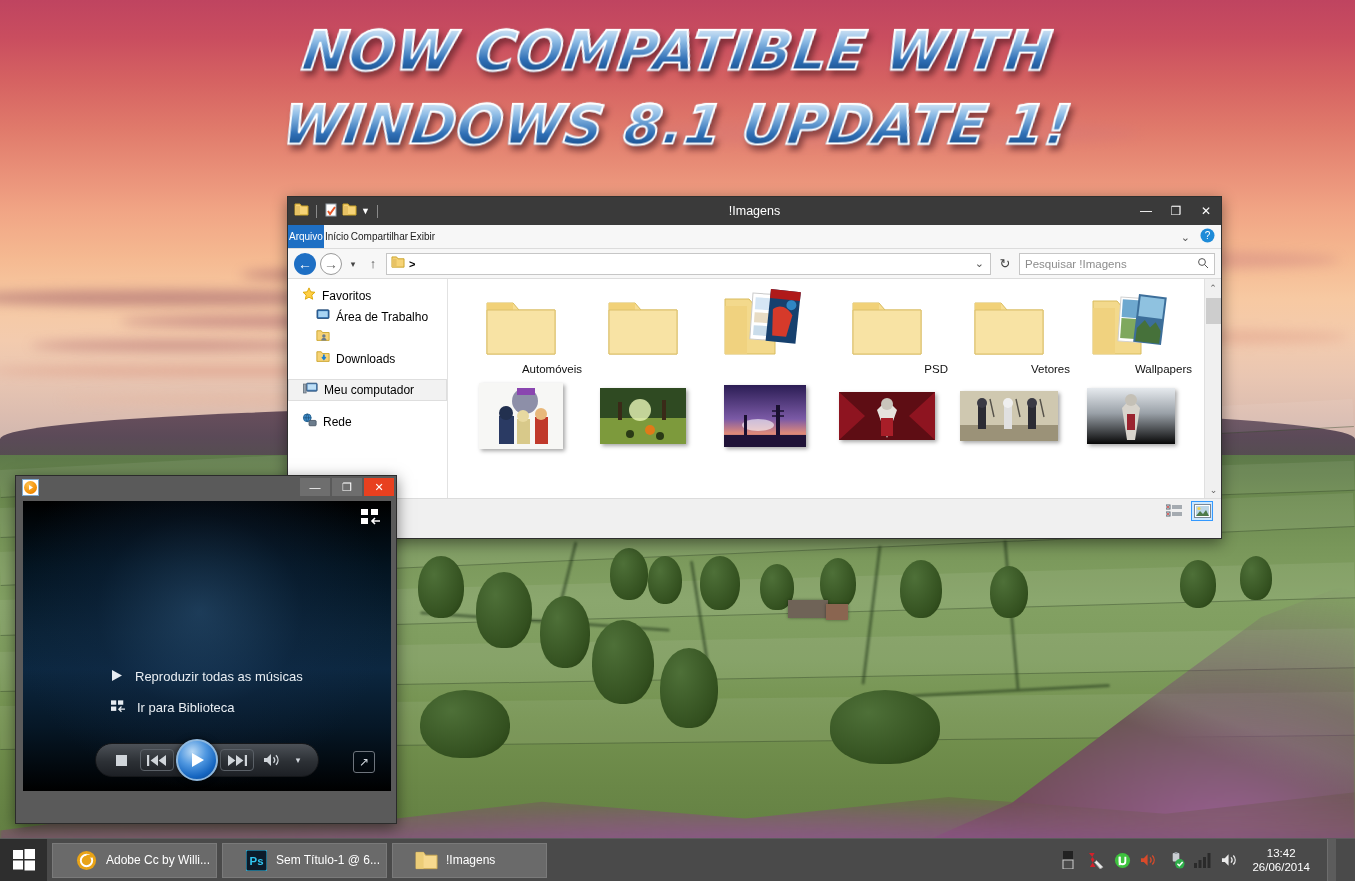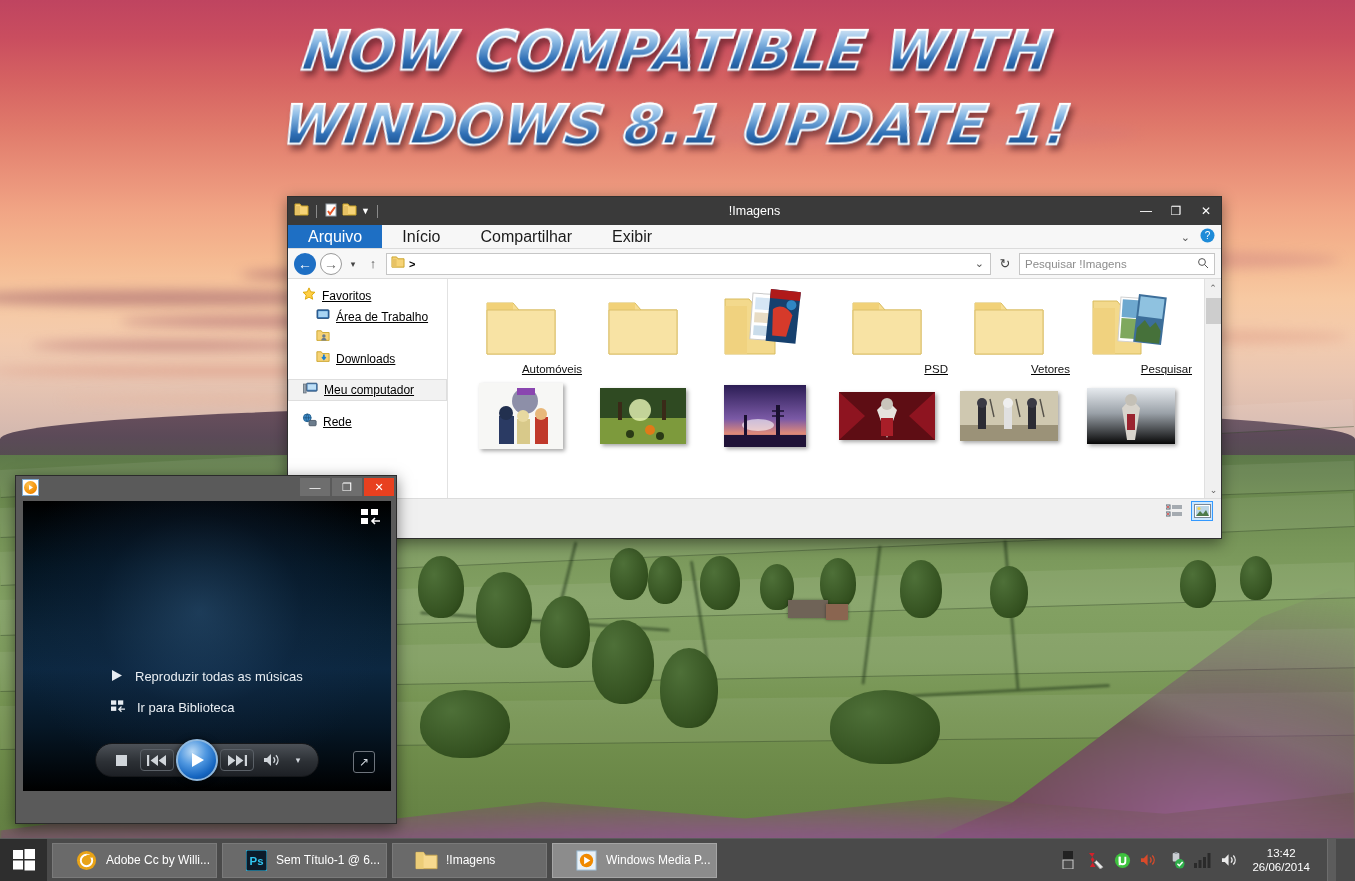--- a/index.html
+++ b/index.html
@@ -154,21 +154,21 @@
     color:#fff; font-size:12.5px; line-height:28px;
     pointer-events:none;
   }
   .wbtns{ position:absolute; right:0; top:0; display:flex; height:28px; }
   .wbtn{ width:30px; height:28px; display:flex; align-items:center; justify-content:center; color:#fff; }
 
   .exp-ribbon{
     height:24px; background:#f7f7f7; border-bottom:1px solid #dcdcdc;
     display:flex; align-items:stretch; position:relative;
   }
-  .rtab{ padding:0 20px; line-height:24px; font-size:16px; color:#1a1a1a; }
+  .rtab{ padding:0 1px; line-height:24px; font-size:10px; color:#1a1a1a; }
   .rtab.file{ background:#1e6fc4; color:#fff; }
   .ribbon-right{ position:absolute; right:6px; top:0; height:24px; display:flex; align-items:center; gap:10px; }
 
   .exp-addrbar{
     height:30px; background:#f7f7f7; display:flex; align-items:center;
     padding:0 6px; gap:4px; border-bottom:1px solid #dcdcdc;
   }
   .navbtn{
     width:22px; height:22px; border-radius:50%;
     display:flex; align-items:center; justify-content:center;
@@ -183,21 +183,21 @@
   }
   .crumbbar .chev{ margin-left:auto; color:#555; font-size:11px; padding-right:2px;}
   .refresh{ width:20px; text-align:center; color:#444; font-size:13px; }
   .searchbox{
     width:196px; height:22px; background:#fff; border:1px solid #c6c6c6;
     display:flex; align-items:center; padding:0 5px;
     color:#8c8c8c; font-size:11.5px;
   }
   .searchbox .mag{ margin-left:auto; color:#555; }
 
-  .exp-body{ display:flex; height:219px;text-decoration:underline; }
+  .exp-body{ display:flex; height:219px; }
   .exp-nav{
     width:160px; background:#fff; border-right:1px solid #e2e2e2;
     padding-top:6px; font-size:12px;
   }
   .navitem{ display:flex; align-items:center; gap:6px; height:21px; padding-left:14px; }
   .navitem.sub{ padding-left:28px; }
   .navitem.selected{ background:#f2f2f2; border:1px solid #dedede; height:22px; }
   .navgap{ height:10px; }
   .exp-content{
     flex:1; background:#fff; position:relative; overflow:hidden;
@@ -598,21 +598,21 @@
                   <rect x="2" y="21" width="22" height="20" fill="#7fa85e"></rect>
                 </g>
               <g transform="translate(52,5) rotate(7)">
                   <rect width="28" height="48" fill="#3c6e9a"></rect>
                   <rect x="2" y="2" width="24" height="20" fill="#8fc2e0"></rect>
                   <path d="M2 34l7-9 6 7 5-6 6 8v13H2z" fill="#46713a"></path>
                 </g>
               <path d="M6 19h22v46H6z" fill="#f0d27f"></path>
             </svg>
           </div>
-          <div class="label">Pesquisar</div>
+          <div class="label">Wallpapers</div>
         </div>
       </div>
 
       <div class="grid-row" style="padding-top:6px;">
 
         <div class="cell">
           <div class="thumb-wrap" style="height:70px;align-items:center;">
             <div class="thumb" style="width:84px;height:66px;background:#f5f5f3;">
               <svg width="84" height="66" viewBox="0 0 84 66">
                   <rect width="84" height="66" fill="#f7f7f5"></rect>
@@ -883,30 +883,20 @@
   <div class="tb-item">
     <span class="tb-ico">
       <svg width="23" height="21" viewBox="0 0 24 21">
           <path d="M1 2h8l2 3h12v14H1z" fill="#f6d98f" stroke="#cfae57"></path>
           <path d="M1 2h8v17H1z" fill="#eccd78"></path>
         </svg>
     </span>
     <span>!Imagens</span>
   </div>
 
-  <div class="tb-item active">
-    <span class="tb-ico">
-      <svg width="21" height="21" viewBox="0 0 22 22">
-          <rect x="1" y="1" width="20" height="20" fill="#e9f1f7" stroke="#9cbcd6"></rect>
-          <circle cx="11" cy="11" r="7" fill="#f08a00"></circle>
-          <path d="M8.5 7l6.5 4-6.5 4z" fill="#fff"></path>
-        </svg>
-    </span>
-    <span>Windows Media P...</span>
-  </div>
 
   <div class="tray">
     <span class="tray-ico">
       <svg width="12" height="18" viewBox="0 0 12 18">
           <rect x="1" y="0" width="10" height="9" fill="#222"></rect>
           <rect x="1" y="9" width="10" height="9" fill="none" stroke="#cfcfcf"></rect>
         </svg>
     </span>
     <span class="tray-ico">
       <svg width="17" height="17" viewBox="0 0 18 18">

